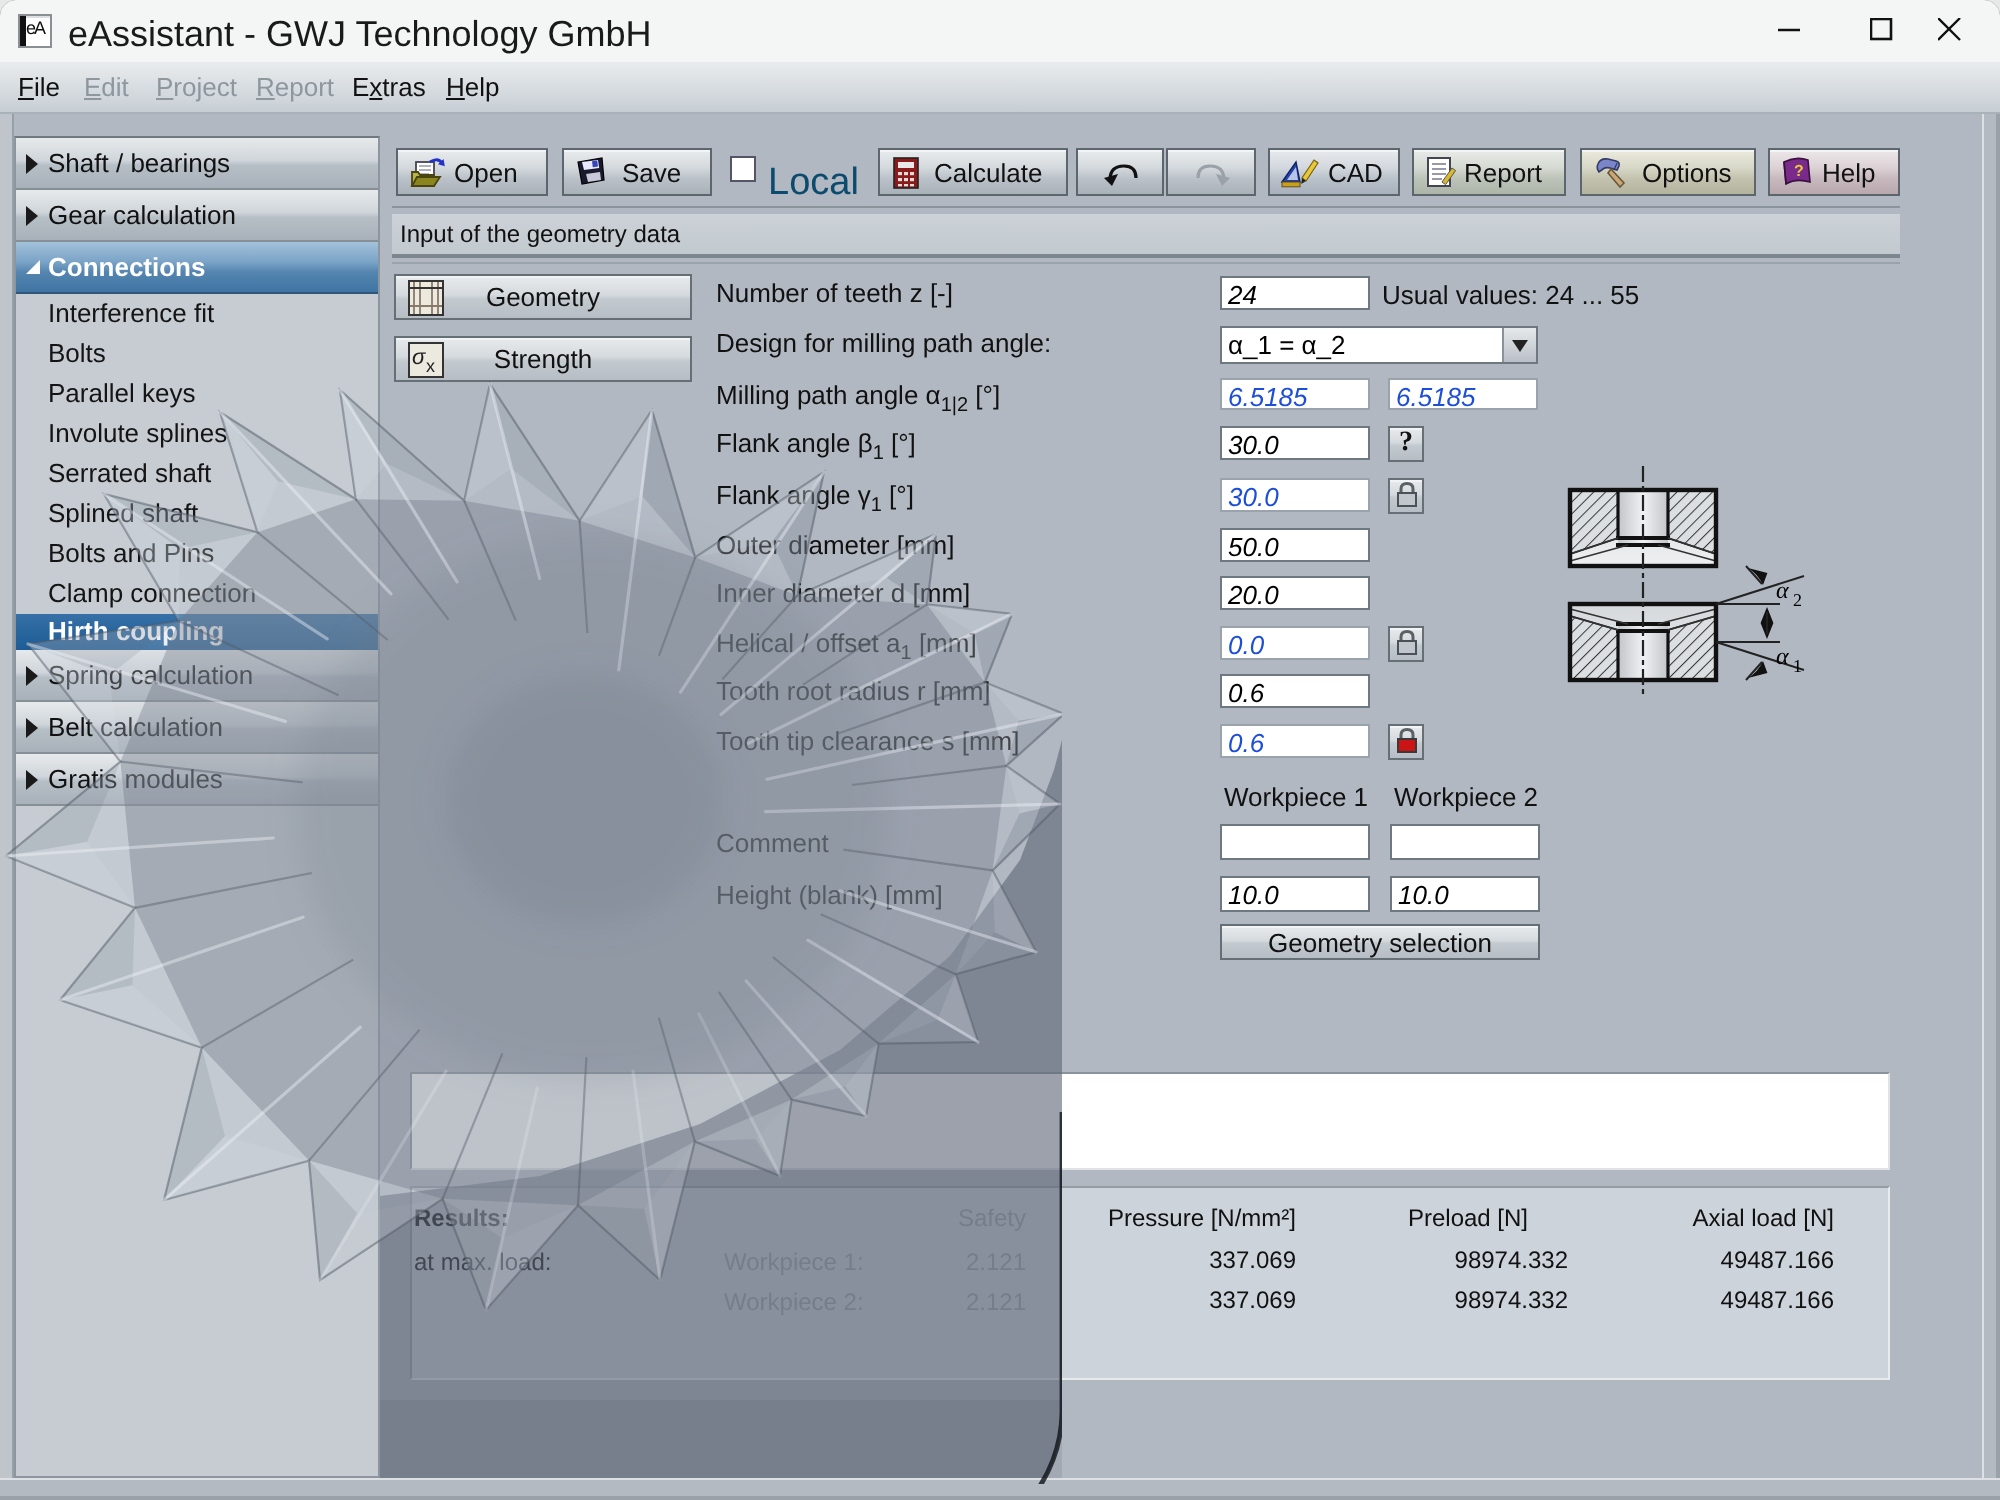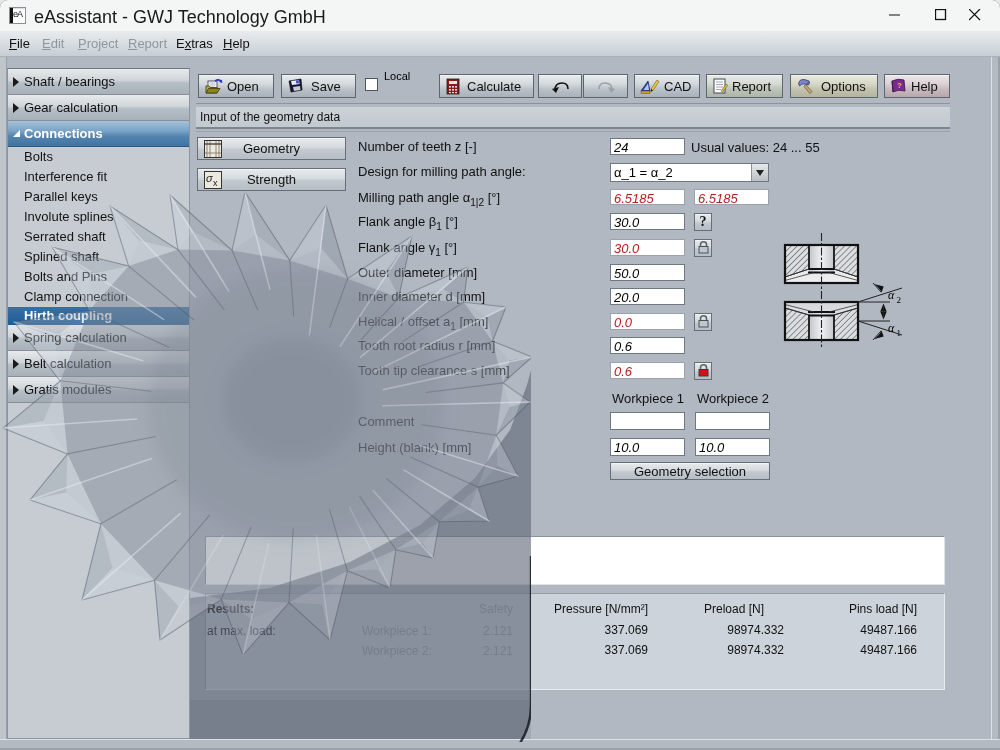--- a/index.html
+++ b/index.html
@@ -27,21 +27,21 @@
 #toolbar { position:absolute; left:196px; top:69px; width:797px; height:34px; }
 .tbtn { position:absolute; top:5px; height:24px; background:linear-gradient(#e9eced 0%,#d4d9dd 40%,#bac1c8 65%,#a9b1b9 100%); border:1px solid #5d656d; box-shadow:0 1px 0 #f2f4f5 inset; font-size:13px; color:#111; }
 .tbtn .lbl { position:absolute; top:4px; }
 #tbsep { position:absolute; left:196px; top:103px; width:754px; height:1px; background:#8b939b; }
 #infobar { position:absolute; left:196px; top:107px; width:754px; height:22px; background:linear-gradient(#ccd2d7,#c2c9cf); border-bottom:2px solid #7d868e; font-size:12px; color:#111; line-height:21px; padding-left:4px; }
 #infobar2 { position:absolute; left:196px; top:131px; width:754px; height:1px; background:#9aa2aa; }
 
 .flabel { position:absolute; font-size:13px; color:#111; }
 .flabel sub { font-size:10px; }
 .inp { position:absolute; width:75px; height:18px; background:#fff; border:1px solid #6e7880; font-size:13px; color:#000; padding:1px 0 0 3px; line-height:15px;font-style:italic; }
-.inp.dis { color:#b91c1c; border:1px solid #9aa3ab; }
+.inp.dis { color:#1d4ed8; border:1px solid #9aa3ab; }
 .btn2 { position:absolute; background:linear-gradient(#e8ebed 0%,#d5dade 45%,#c2c9cf 55%,#b6bdc4 100%); border:1px solid #666e76; box-shadow:0 1px 0 #f1f3f4 inset; font-size:13px; color:#111; text-align:center; }
 #results { position:absolute; left:205px; top:593px; width:740px; height:97px; background:#ccd3da; border:1px solid #959da5; border-right:1px solid #e8ebee; border-bottom:1px solid #e8ebee; }
 #textarea { position:absolute; left:205px; top:536px; width:740px; height:49px; background:#fff; border:1px solid #8a939b; border-bottom:1px solid #dfe3e6; border-right:1px solid #dfe3e6; }
 .rtext { position:absolute; font-size:12px; color:#111; }
 .rgray { position:absolute; font-size:12px; color:#99a1a9; }
 #gearovl { position:absolute; left:0; top:0; pointer-events:none; }
 </style></head>
 <body>
 <div id="win">
 <div id="titlebar">
@@ -68,22 +68,22 @@
   <div class="menu dis" style="left:42px"><u>E</u>dit</div>
   <div class="menu dis" style="left:78px"><u>P</u>roject</div>
   <div class="menu dis" style="left:128px"><u>R</u>eport</div>
   <div class="menu" style="left:176px">E<u>x</u>tras</div>
   <div class="menu" style="left:223px"><u>H</u>elp</div>
 </div>
 <div id="sidebar">
   <div class="shead"><span class="tri"></span>Shaft / bearings</div>
   <div class="shead"><span class="tri"></span>Gear calculation</div>
   <div class="shead blue"><span class="tri"></span>Connections</div>
+  <div class="sitem">Interference fit</div>
   <div class="sitem">Bolts</div>
-  <div class="sitem">Interference fit</div>
   <div class="sitem">Parallel keys</div>
   <div class="sitem">Involute splines</div>
   <div class="sitem">Serrated shaft</div>
   <div class="sitem">Splined shaft</div>
   <div class="sitem">Bolts and Pins</div>
   <div class="sitem">Clamp connection</div>
   <div class="sitem sel">Hirth coupling</div>
   <div class="shead"><span class="tri"></span>Spring calculation</div>
   <div class="shead"><span class="tri"></span>Belt calculation</div>
   <div class="shead"><span class="tri"></span>Gratis modules</div>
@@ -103,21 +103,21 @@
       <div class="tbtn" style="left:85px;width:75px">
         <span style="position:absolute;left:5px;top:3px"><svg width="17" height="16">
             <path d="M2 3 L14 1 L15 12 L4 14 Z" fill="#1a1a2e" stroke="#000" stroke-width="0.6"></path>
             <path d="M4 3 L12 2 L12.6 6 L5 7 Z" fill="#e8e8ff"></path>
             <path d="M6 9 L13 8 L13.5 12 L7 13 Z" fill="#c8c8d8"></path>
             <path d="M9 2.6 l2.6 -0.4 l0.4 3 l-2.6 0.4 z" fill="#3344bb"></path>
           </svg></span>
         <span class="lbl" style="left:29px">Save</span>
       </div>
       <div style="position:absolute;left:169px;top:9px;width:13px;height:13px;background:#fff;border:1px solid #556"></div>
-      <div style="position:absolute;left:188px;top:1px;font-size:11px;color:#000000">Local</div>
+      <div style="position:absolute;left:188px;top:12px;font-size:19px;color:#0c4a6e">Local</div>
       <div class="tbtn" style="left:243px;width:95px">
         <span style="position:absolute;left:5px;top:3px"><svg width="16" height="17">
             <rect x="2" y="1" width="12" height="15" fill="#8b1a1a" stroke="#222" stroke-width="0.8"></rect>
             <rect x="4" y="3" width="8" height="3" fill="#e8e8e8"></rect>
             <g fill="#e0dcdc">
               <rect x="4" y="8" width="2" height="1.6"></rect>
               <rect x="7" y="8" width="2" height="1.6"></rect>
               <rect x="10" y="8" width="2" height="1.6"></rect>
               <rect x="4" y="11" width="2" height="1.6"></rect>
               <rect x="7" y="11" width="2" height="1.6"></rect>
@@ -293,21 +293,21 @@
 <div id="resulttexts">
       <div class="rtext" style="left:207px;top:602px;font-weight:bold">Results:</div>
       <div class="rgray" style="left:413px;top:602px;width:100px;text-align:right">Safety</div>
       <div class="rtext" style="left:207px;top:624px">at max. load:</div>
       <div class="rgray" style="left:362px;top:624px">Workpiece 1:</div>
       <div class="rgray" style="left:413px;top:624px;width:100px;text-align:right">2.121</div>
       <div class="rgray" style="left:362px;top:644px">Workpiece 2:</div>
       <div class="rgray" style="left:413px;top:644px;width:100px;text-align:right">2.121</div>
       <div class="rtext" style="left:548px;top:602px;width:100px;text-align:right">Pressure [N/mm²]</div>
       <div class="rtext" style="left:684px;top:602px;width:100px;text-align:center">Preload [N]</div>
-      <div class="rtext" style="left:817px;top:602px;width:100px;text-align:right">Pins load [N]</div>
+      <div class="rtext" style="left:817px;top:602px;width:100px;text-align:right">Axial load [N]</div>
       <div class="rtext" style="left:548px;top:623px;width:100px;text-align:right">337.069</div>
       <div class="rtext" style="left:684px;top:623px;width:100px;text-align:right">98974.332</div>
       <div class="rtext" style="left:817px;top:623px;width:100px;text-align:right">49487.166</div>
       <div class="rtext" style="left:548px;top:643px;width:100px;text-align:right">337.069</div>
       <div class="rtext" style="left:684px;top:643px;width:100px;text-align:right">98974.332</div>
       <div class="rtext" style="left:817px;top:643px;width:100px;text-align:right">49487.166</div>
     </div>
 <div style="position:absolute;left:0;top:57px;width:7px;height:693px;background:#bfc5cb;border-right:1px solid #98a0a7"></div>
 <div style="position:absolute;left:991px;top:57px;width:9px;height:693px;background:#b3bac2;border-left:1px solid #dde1e4;border-right:2px solid #9aa1a8"></div>
 <div style="position:absolute;left:0;top:739px;width:1000px;height:11px;background:#b3bac2;border-top:1px solid #dde1e4;border-bottom:2px solid #9aa1a8"></div>

